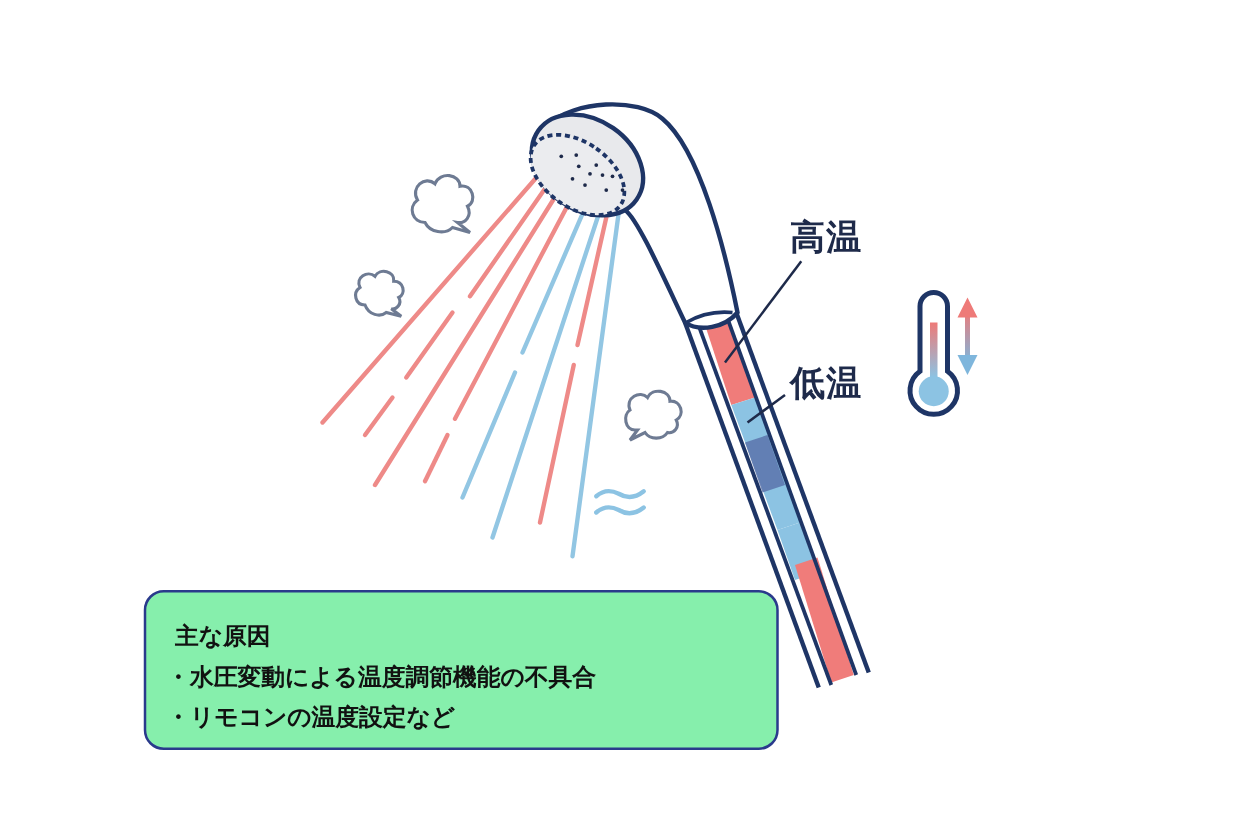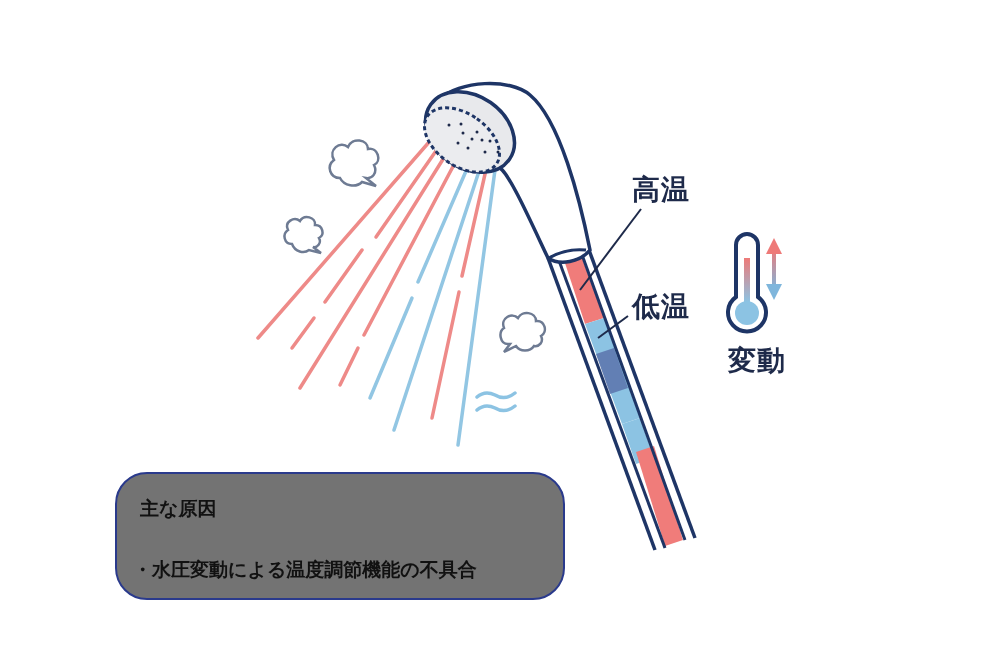--- a/index.html
+++ b/index.html
@@ -3,24 +3,24 @@
 <meta charset="utf-8">
 <style>
   html, body { margin: 0; padding: 0; background: #ffffff; }
   body { width: 1000px; height: 670px; position: relative; overflow: hidden;
          font-family: "DejaVu Sans", "Liberation Sans", sans-serif; }
   #illustration { position: absolute; left: 0; top: 0; width: 1000px; height: 670px; }
   .label { position: absolute; color: #1e2a4a; font-weight: bold; font-size: 28px; letter-spacing: 1px; }
   #label-high { left: 632px; top: 171px; font-family: Liberation Serif, serif; }
   #label-low  { left: 632px; top: 288px; text-align: right; }
   #label-change { left: 702px; top: 342px; text-align: center; line-height: 38px; width: 110px; }
-  #cause-box { position: absolute; left: 115px; top: 472px; width: 450px; height: 128px;
-               border: 2px solid #2a3a8c; border-radius: 32px; box-sizing: border-box; background: #737373; }
+  #cause-box { position: absolute; left: 115px; top: 472px; width: 508px; height: 128px;
+               border: 2px solid #2a3a8c; border-radius: 16px; box-sizing: border-box; background: #86efac; }
   #cause-title { position: absolute; left: 23px; top: 22px; font-size: 19px; font-weight: bold; color: #111; }
-  .cause-item { position: absolute; left: 16px; font-size: 19px; font-weight: bold; color: #111; white-space: nowrap; margin-top: 28px; }
+  .cause-item { position: absolute; left: 16px; font-size: 19px; font-weight: bold; color: #111; white-space: nowrap; }
   #cause-item-0 { top: 55px; }
   #cause-item-1 { top: 87px; }
 </style>
 </head>
 <body>
 
 <svg id="illustration" viewBox="0 0 1000 670" xmlns="http://www.w3.org/2000/svg">
 
   <g stroke-linecap="round" stroke-width="3.5" fill="none">
 
@@ -115,19 +115,19 @@
   <g>
     <rect x="772" y="248" width="4" height="42" fill="url(#agrad)"></rect>
     <polygon points="774,238 766,254 782,254" fill="#ee7a78"></polygon>
     <polygon points="774,300 766,284 782,284" fill="#7fb6dc"></polygon>
   </g>
 </svg>
 
 <div class="label" id="label-high">高温</div>
 <div class="label" id="label-low">低温</div>
 <div class="label" id="label-change">
-  <div>変動</div>
 </div>
 
 <div id="cause-box">
   <div id="cause-title">主な原因</div>
   <div class="cause-item" id="cause-item-0">・水圧変動による温度調節機能の不具合</div>
+  <div class="cause-item" id="cause-item-1">・リモコンの温度設定など</div>
 </div>
 
 </body></html>

